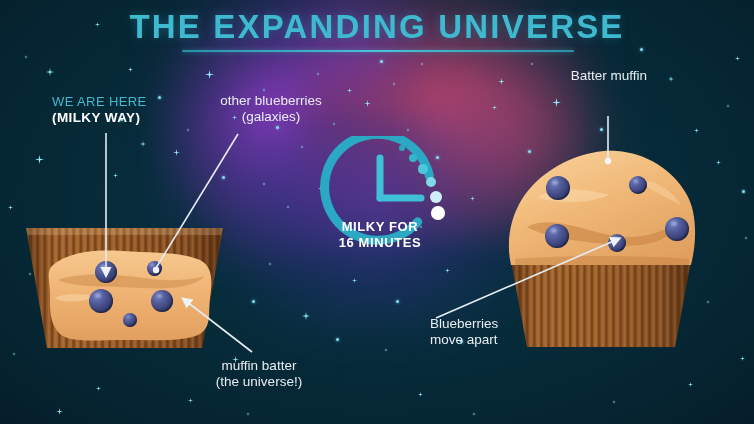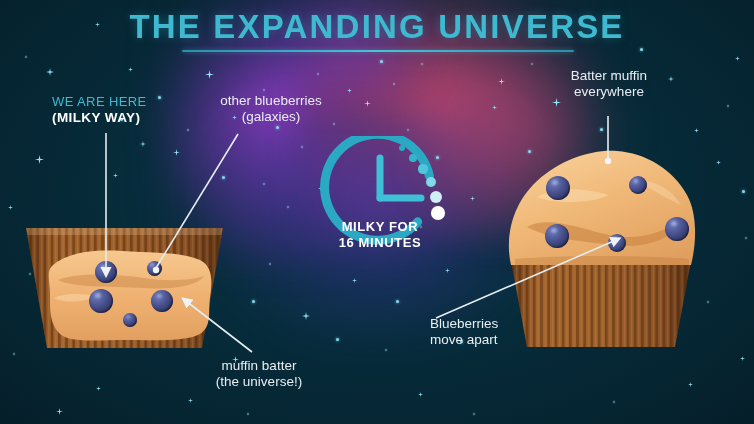--- a/index.html
+++ b/index.html
@@ -293,21 +293,20 @@
     <div>(the universe!)</div>
   </div>
 
   <div class="label" style="left:205px;top:93px;text-align:center;width:132px;">
     <div>other blueberries</div>
     <div>(galaxies)</div>
   </div>
 
   <div class="label" style="left:548px;top:68px;text-align:center;width:122px;">
     <div>Batter muffin</div>
-    <div>everywhere</div>
   </div>
 
   <div class="label" style="left:430px;top:316px;">
     <div>Blueberries</div>
     <div>move apart</div>
   </div>
 
   <div class="label" style="left:527px;top:360px;line-height:17px;">
   </div>
 

